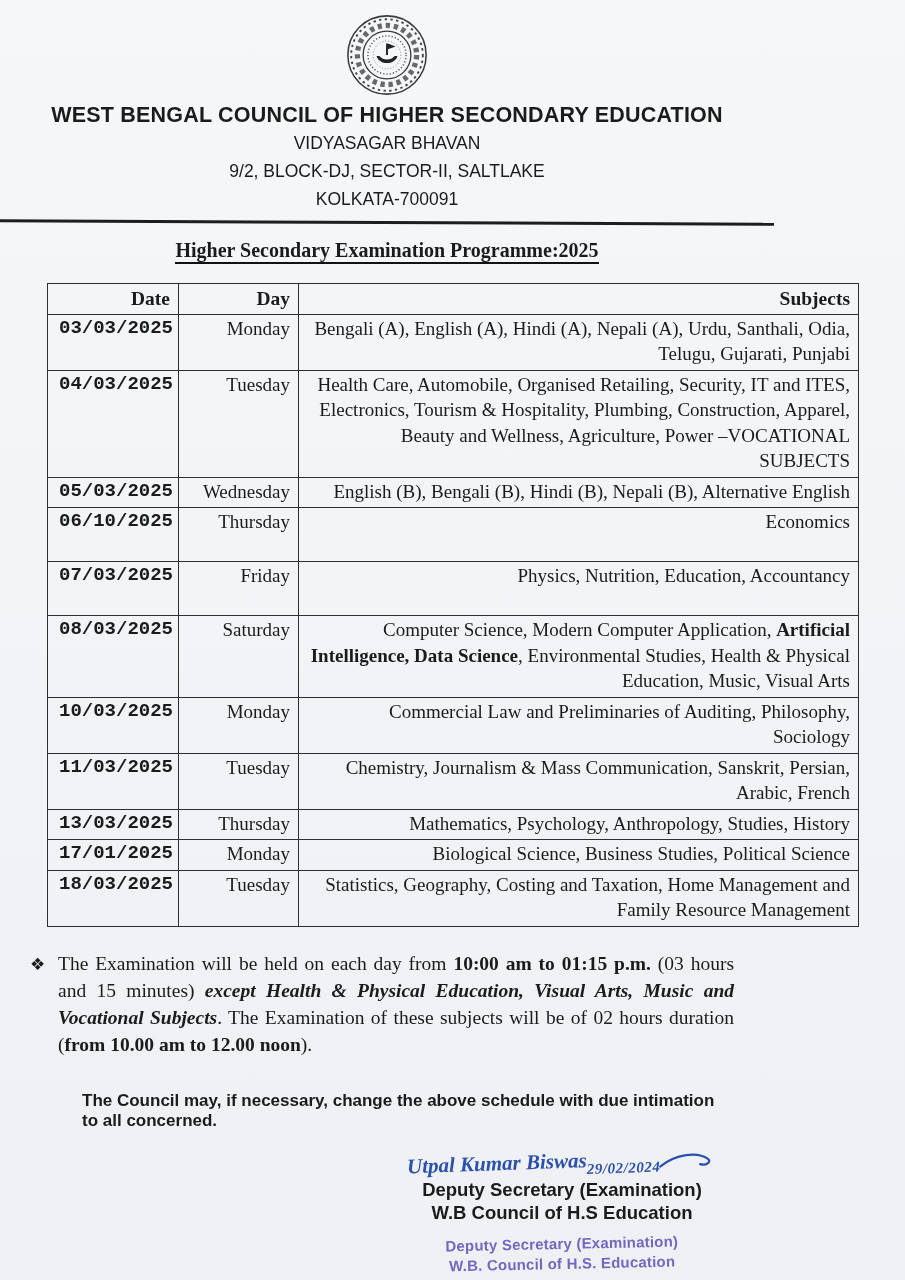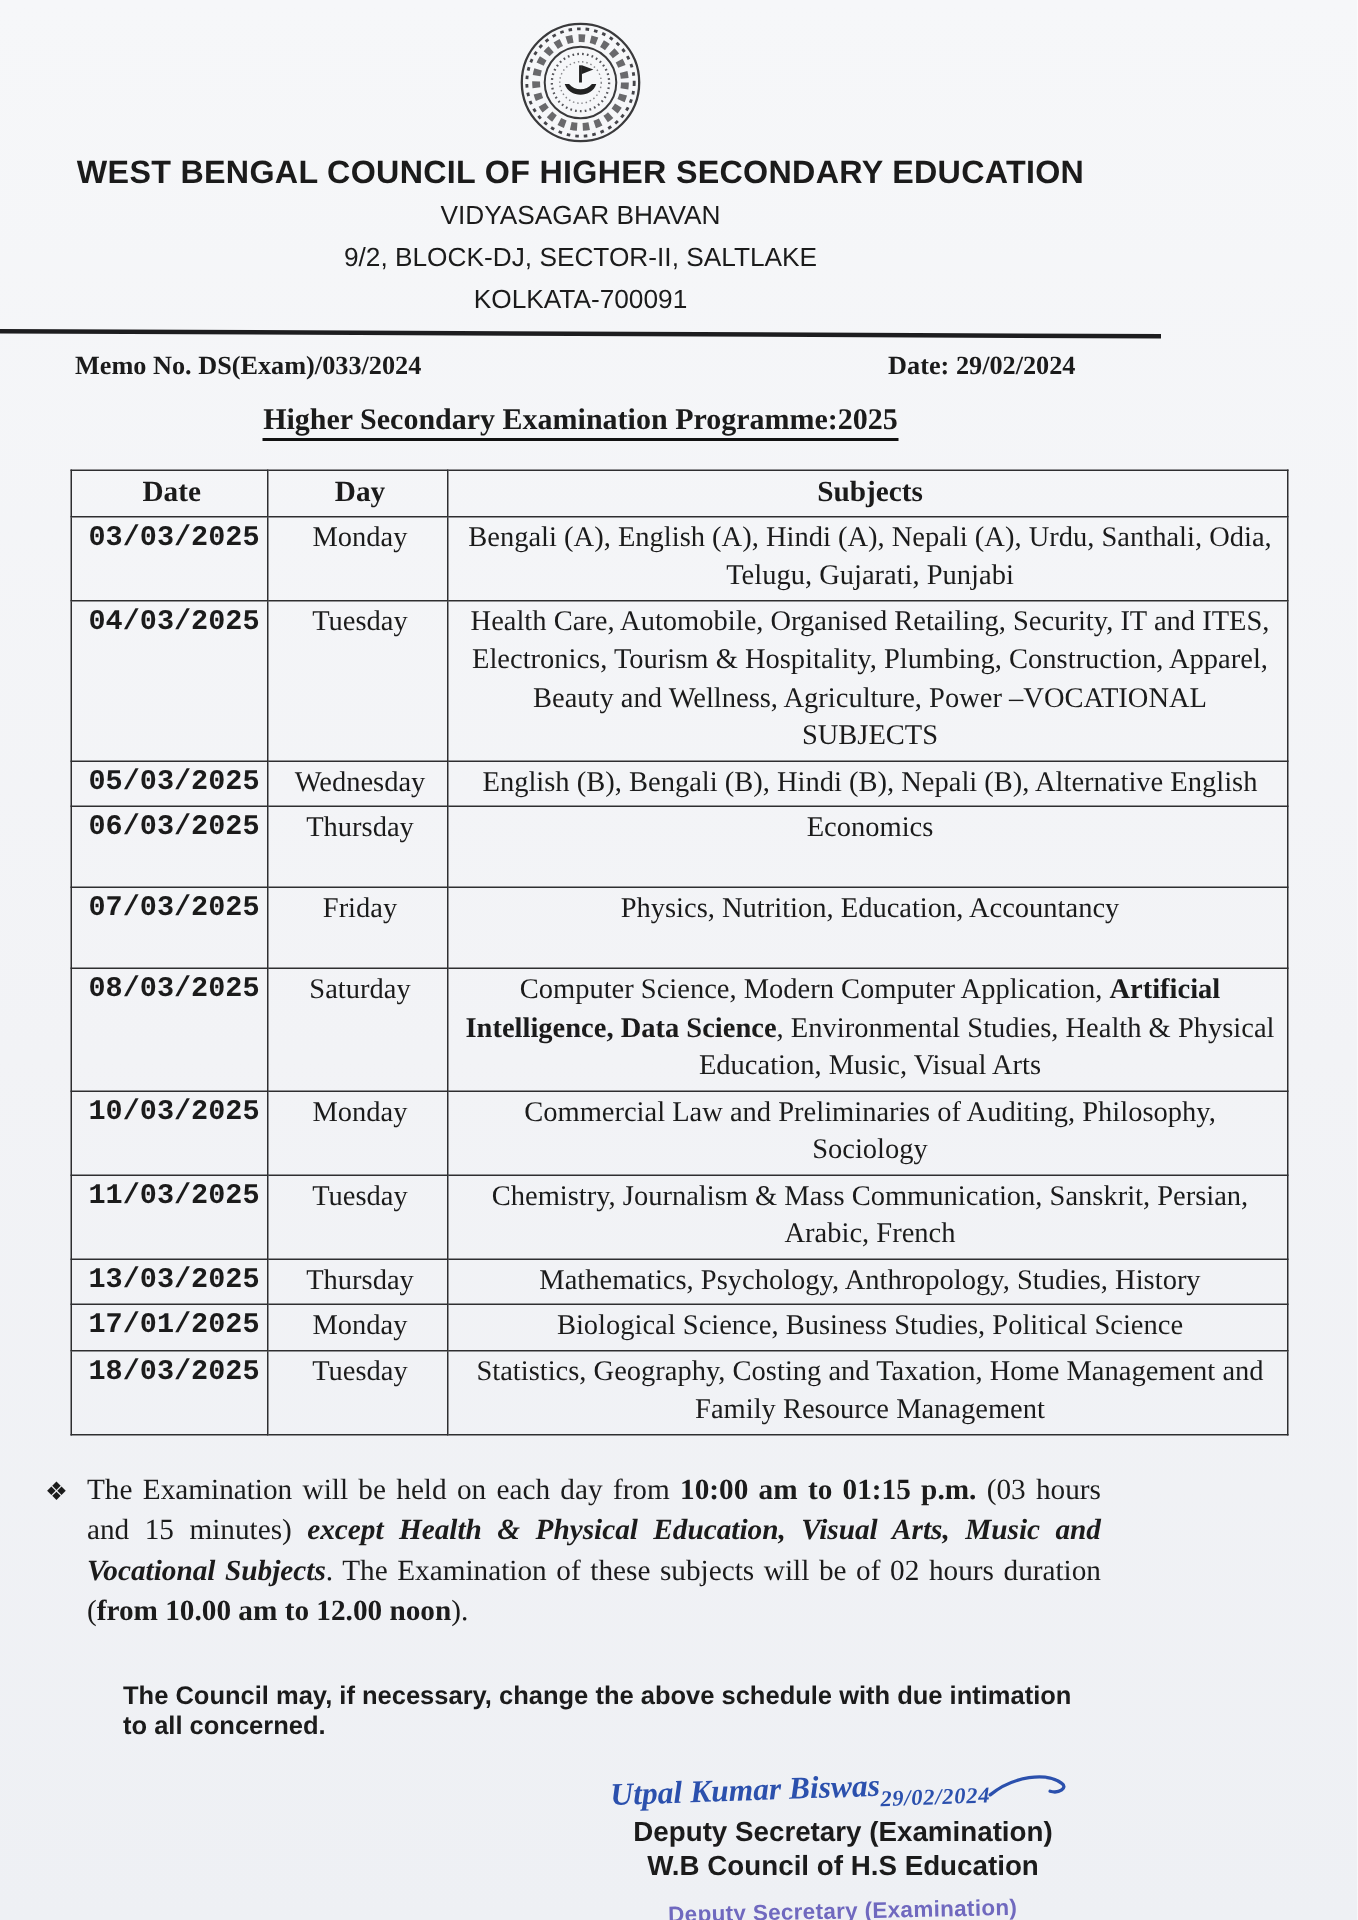--- a/index.html
+++ b/index.html
@@ -42,21 +42,21 @@
 
   
   table.sched{
     border-collapse:collapse;margin:21px 0 0 47px;width:812px;
     font-size:19px;line-height:25.5px;table-layout:fixed;
   }
   table.sched col.c-date{width:131px;}
   table.sched col.c-day{width:120px;}
   table.sched th,table.sched td{
     border:1.7px solid #2e2e30;vertical-align:top;
-    padding:1px 8px 3px 11px;text-align:center;
+    padding:1px 8px 3px 11px;text-align:right;
   }
   table.sched th{font-weight:bold;font-size:19.5px;padding-top:2px;padding-bottom:2px;}
   td.cell-date{font-weight:bold;font-family:Liberation Mono, monospace;}
   tr.tall td{height:49px;}
   .seg-b{font-weight:bold;}
 
   
   .note{
     position:relative;margin:23px 40px 0 30px;
     font-size:19.5px;line-height:27px;text-align:justify;
@@ -108,24 +108,20 @@
     </svg>
   </div>
 
   <div class="org-name">WEST BENGAL COUNCIL OF HIGHER SECONDARY EDUCATION</div>
   <div class="addr">VIDYASAGAR BHAVAN</div>
   <div class="addr">9/2, BLOCK-DJ, SECTOR-II, SALTLAKE</div>
   <div class="addr">KOLKATA-700091</div>
 
   <div class="rule"></div>
 
-  <div class="memo-row">
-    <span>Memo No. DS(Exam)/033/2024</span>
-    <span>Date: 29/02/2024</span>
-  </div>
 
   <div class="doc-title">
     <span>Higher Secondary Examination Programme:2025</span>
   </div>
 
   <table class="sched">
     <colgroup>
         <col class="c-date">
         <col class="c-day">
         <col class="c-subj">
@@ -147,21 +143,21 @@
           <td class="cell-date">04/03/2025</td>
           <td>Tuesday</td>
           <td><span>Health Care, Automobile, Organised Retailing, Security, IT and ITES, Electronics, Tourism &amp; Hospitality, Plumbing, Construction, Apparel, Beauty and Wellness, Agriculture, Power –VOCATIONAL SUBJECTS</span></td>
         </tr>
         <tr>
           <td class="cell-date">05/03/2025</td>
           <td>Wednesday</td>
           <td><span>English (B), Bengali (B), Hindi (B), Nepali (B), Alternative English</span></td>
         </tr>
         <tr class="tall">
-          <td class="cell-date">06/03/2025</td>
+          <td class="cell-date">06/10/2025</td>
           <td>Thursday</td>
           <td><span>Economics</span></td>
         </tr>
         <tr class="tall">
           <td class="cell-date">07/03/2025</td>
           <td>Friday</td>
           <td><span>Physics, Nutrition, Education, Accountancy</span></td>
         </tr>
         <tr>
           <td class="cell-date">08/03/2025</td>

